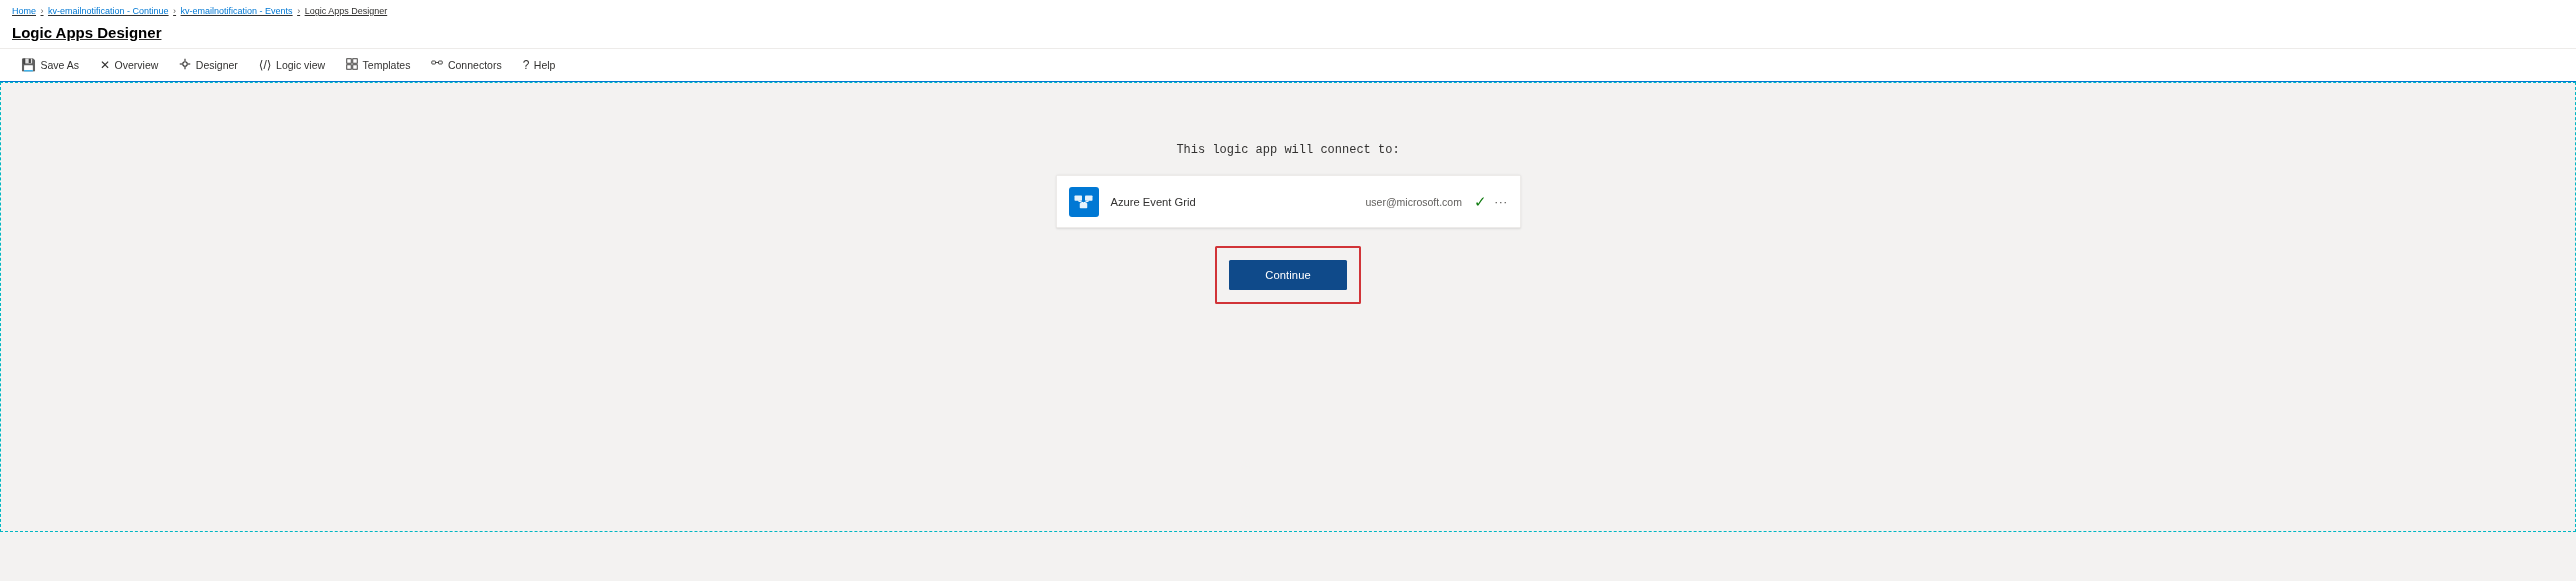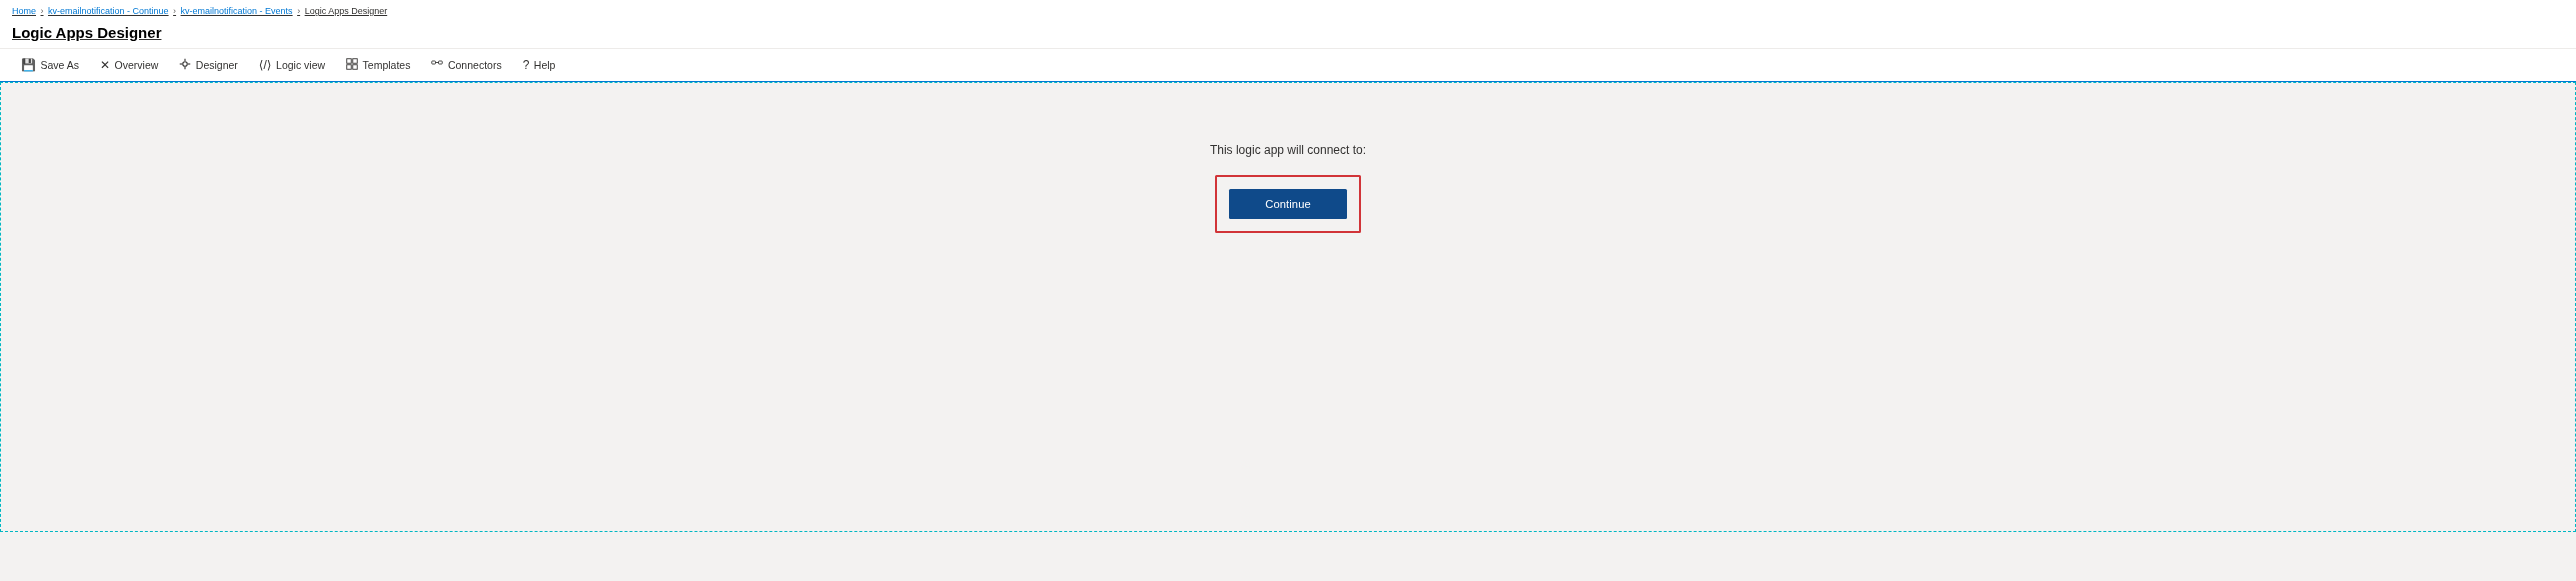--- a/index.html
+++ b/index.html
@@ -100,20 +100,21 @@
       align-items: center;
       gap: 18px;
       margin-top: 30px;
       width: 100%;
     }
 
     .connect-label {
       font-size: 12px;
       color: #323130;
       font-weight: 400;
+      font-family: Liberation Mono, monospace;
     }
 
     .connection-table {
       background: #ffffff;
       border: 0.7px solid #edebe9;
       border-radius: 1.5px;
       width: 465px;
       box-shadow: 0 0.7px 2.2px rgba(0,0,0,0.1);
     }
 
@@ -259,19 +260,39 @@
   <button class="toolbar-btn">
     <span class="icon">?</span>
     <span>Help</span>
   </button>
 </div>
 
 <div class="main-content">
   <div class="connection-card-container">
     <div class="connect-label">This logic app will connect to:</div>
 
+    <div class="connection-table">
+      <div class="connection-row">
+        <div class="service-icon">
+          <svg class="aeg-icon" viewBox="0 0 36 36" fill="none" xmlns="http://www.w3.org/2000/svg">
+            <rect width="36" height="36" rx="3" fill="#0078d4"></rect>
+            <rect x="6" y="10" width="10" height="7" rx="1" fill="white" opacity="0.9"></rect>
+            <rect x="20" y="10" width="10" height="7" rx="1" fill="white" opacity="0.9"></rect>
+            <rect x="13" y="20" width="10" height="7" rx="1" fill="white" opacity="0.9"></rect>
+            <line x1="11" y1="17" x2="18" y2="20" stroke="white" stroke-width="1.5"></line>
+            <line x1="25" y1="17" x2="18" y2="20" stroke="white" stroke-width="1.5"></line>
+          </svg>
+        </div>
+        <span class="service-name">Azure Event Grid</span>
+        <span class="user-email">user@microsoft.com</span>
+        <div class="status-icons">
+          <span class="check-icon">✓</span>
+          <span class="more-icon">···</span>
+        </div>
+      </div>
+    </div>
 
     <div class="continue-btn-wrapper">
       <button class="continue-btn">Continue</button>
     </div>
   </div>
 </div>
 
 
 </body></html>

